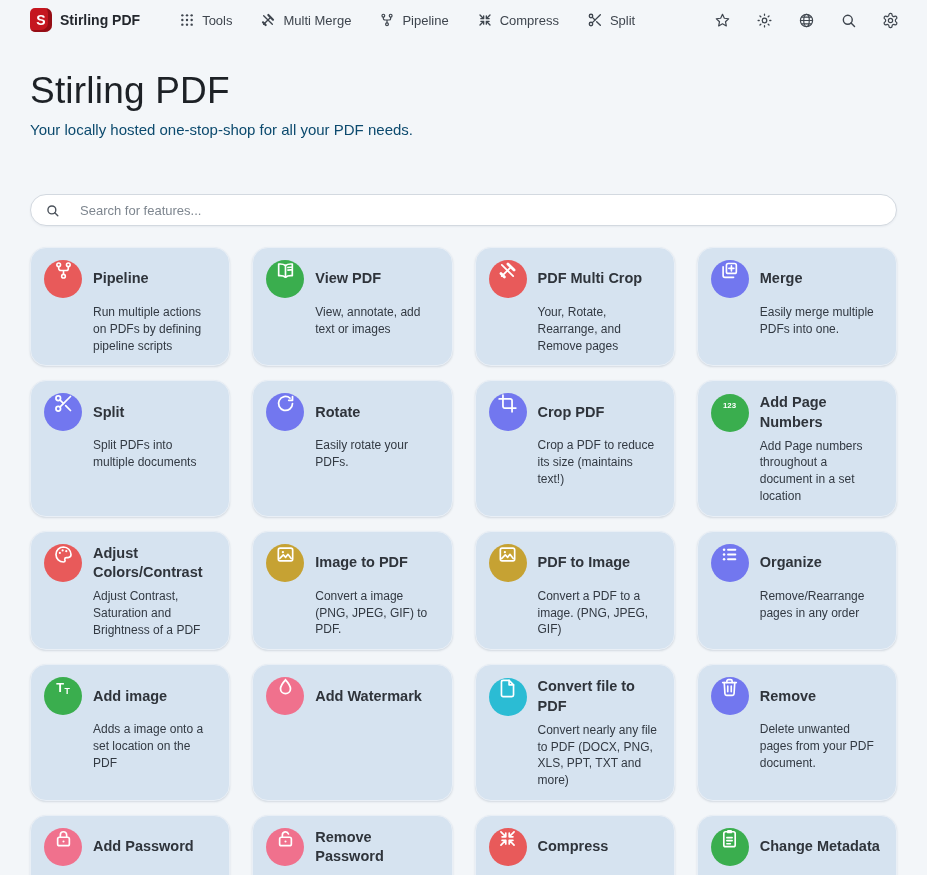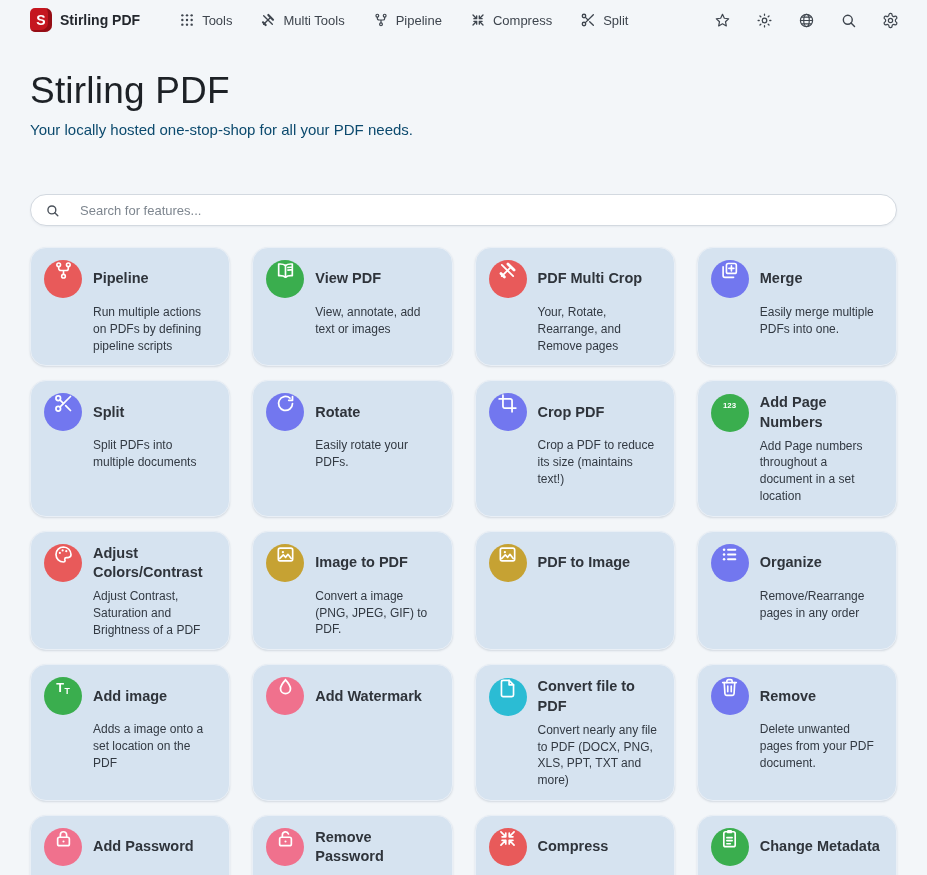--- a/index.html
+++ b/index.html
@@ -93,21 +93,21 @@
   </div>
       <div class="nav-item">
     <span class="nav-item-icon">
           <svg viewBox="0 0 24 24" fill="none" stroke="currentColor" stroke-width="2" stroke-linecap="round">
             <path d="M5.5 18.5L15 9"></path>
             <path d="M12.5 4.5l7 7" stroke-width="3.2"></path>
             <path d="M5.5 5.5l13 13"></path>
             <path d="M4.5 15.5l4 4" stroke-width="3.2"></path>
           </svg>
         </span>
-    <span>Multi Tools</span>
+    <span>Multi Merge</span>
   </div>
       <div class="nav-item">
     <span class="nav-item-icon">
           <svg viewBox="0 0 24 24" fill="none" stroke="currentColor" stroke-width="1.8">
             <circle cx="6.5" cy="5.5" r="2.1"></circle>
             <circle cx="17.5" cy="5.5" r="2.1"></circle>
             <circle cx="12" cy="18.5" r="2.1"></circle>
             <path d="M6.5 7.6v2a2.4 2.4 0 0 0 2.4 2.4h6.2a2.4 2.4 0 0 0 2.4-2.4v-2M12 12v4.4"></path>
           </svg>
         </span>
@@ -320,20 +320,21 @@
     <div class="card-head">
       <span class="tool-icon" style="background: rgb(198, 162, 51);">
           <svg viewBox="0 0 24 24" fill="none" stroke="currentColor" stroke-width="1.9" stroke-linecap="round" stroke-linejoin="round">
             <rect x="3.8" y="4.8" width="16.4" height="14.4" rx="2"></rect>
             <circle cx="9" cy="9.3" r="1.3" fill="currentColor" stroke="none"></circle>
             <path d="M5.5 16.5l4-4 2.7 2.7 2.6-3.4 3.7 4.7"></path>
           </svg>
         </span>
       <h3 class="card-title">PDF to Image</h3>
     </div>
+    <p class="card-desc">Convert a PDF to a image. (PNG, JPEG, GIF)</p>
   </article>
     <article class="card">
     <div class="card-head">
       <span class="tool-icon" style="background: rgb(114, 119, 239);">
           <svg viewBox="0 0 24 24" fill="none" stroke="currentColor" stroke-width="2.2" stroke-linecap="round">
             <circle cx="5.8" cy="6.5" r="1.45" fill="currentColor" stroke="none"></circle>
             <circle cx="5.8" cy="12" r="1.45" fill="currentColor" stroke="none"></circle>
             <circle cx="5.8" cy="17.5" r="1.45" fill="currentColor" stroke="none"></circle>
             <path d="M10.3 6.5h8.4M10.3 12h8.4M10.3 17.5h8.4"></path>
           </svg>

